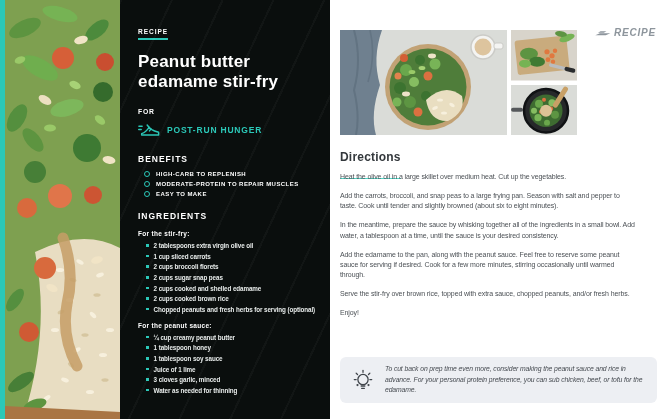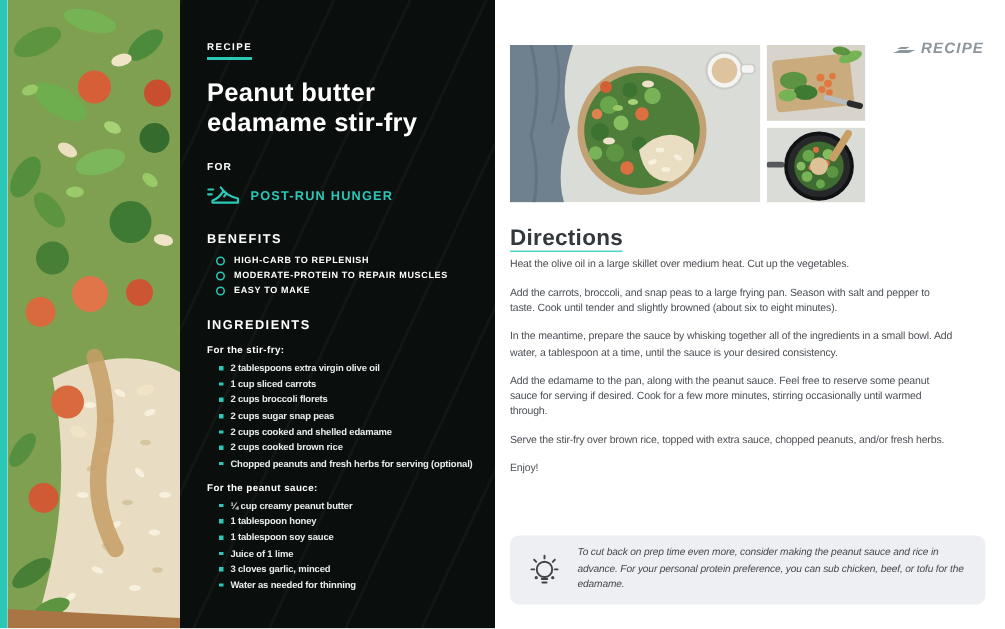--- a/index.html
+++ b/index.html
@@ -40,22 +40,22 @@
   .brand{position:absolute;left:264px;top:27px;display:flex;align-items:center;gap:3px;}
   .brand svg{width:17px;height:10px;}
   .brand-word{font-size:10px;font-weight:bold;font-style:italic;letter-spacing:0.8px;color:#8d959c;}
 
   .photo-strip{position:absolute;left:10px;top:30px;display:flex;gap:4px;}
   .photo-large{width:167px;height:105px;overflow:hidden;}
   .photo-col{display:flex;flex-direction:column;gap:4px;}
   .photo-small{width:66px;height:50.5px;overflow:hidden;}
   .photo-strip svg{display:block;width:100%;height:100%;}
 
-  .directions-heading{position:absolute;left:10px;top:150px;font-size:15px;font-weight:bold;color:#33383c;
-     border-bottom:1.5px solid #4fd6c6;padding-bottom:0;letter-spacing:0.2px;}
+  .directions-heading{position:absolute;left:10px;top:150px;font-size:12px;font-weight:bold;color:#33383c;
+     border-bottom:1.5px solid #4fd6c6;padding-bottom:14px;letter-spacing:0.2px;}
   .directions-body{position:absolute;left:10px;top:172px;width:296px;}
   .directions-body p{margin:0 0 9px 0;font-size:7px;line-height:1.45;letter-spacing:-0.1px;color:#4b5055;}
 
   .tip-box{position:absolute;left:10px;top:357px;width:317px;height:46px;background:#edeff3;border-radius:6px;
      display:flex;align-items:center;gap:11px;padding:0 12px;box-sizing:border-box;}
   .tip-box svg{width:22px;height:25px;flex:0 0 auto;}
   .tip-text{font-size:6.8px;font-style:italic;line-height:1.55;letter-spacing:-0.1px;color:#44494f;}
 </style>
 </head>
 <body>

